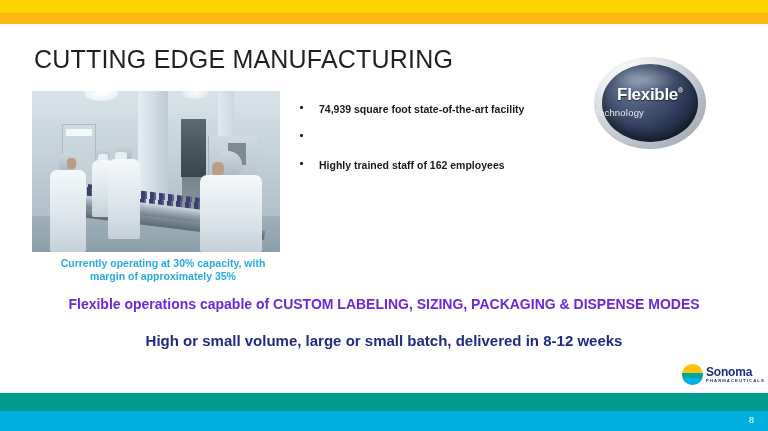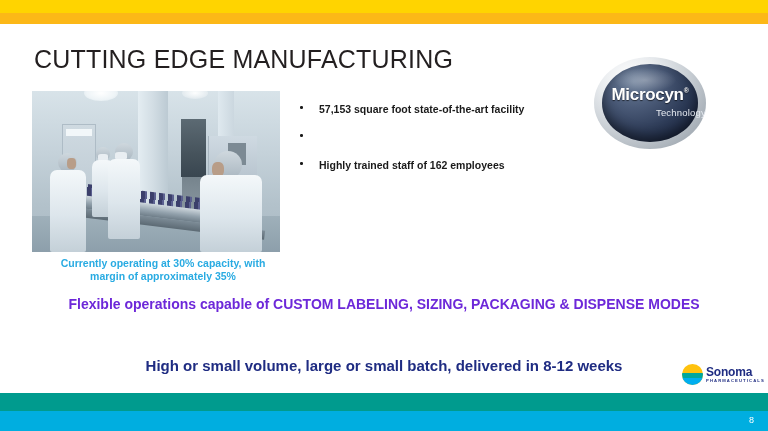--- a/index.html
+++ b/index.html
@@ -217,21 +217,21 @@
   }
   #microcyn-reg {
     font-size: 7px;
     vertical-align: super;
     font-weight: bold;
   }
   #microcyn-sub {
     position: absolute;
     left: 0; top: 50px;
     width: 112px;
-    text-align: right;
+    text-align: left;
     font-size: 9.5px;
     color: #e6eaf0;
     letter-spacing: 0.2px;
   }
 
   
   #tagline-1 {
     position: absolute;
     left: 0; top: 296px;
     width: 768px;
@@ -241,21 +241,20 @@
     color: #6d28d9;
   }
   #tagline-2 {
     position: absolute;
     left: 0; top: 332px;
     width: 768px;
     text-align: center;
     font-size: 15px;
     font-weight: bold;
     color: #1F2C82;
-    margin-top: 25px;
   }
 
   
   #sonoma-logo {
     position: absolute;
     left: 682px; top: 363px;
     width: 72px; height: 24px;
   }
   #sonoma-mark {
     position: absolute;
@@ -363,37 +362,37 @@
 </div>
 
 <div id="photo-caption">
   <div>Currently operating at 30% capacity, with</div>
   <div>margin of approximately 35%</div>
 </div>
 
 <div id="bullet-list">
   <div class="bullet-row">
     <span class="bullet-dot"></span>
-    <span>57,153 square foot state-of-the-art facility</span>
+    <span>74,939 square foot state-of-the-art facility</span>
   </div>
   <div class="bullet-row">
     <span class="bullet-dot"></span>
   </div>
   <div class="bullet-row">
     <span class="bullet-dot"></span>
     <span>Highly trained staff of 162 employees</span>
   </div>
 </div>
 
 <div id="microcyn-logo">
   <div class="mc-outer"></div>
   <div class="mc-inner"></div>
   <div class="mc-gloss"></div>
   <div id="microcyn-wordmark">
-    <span>Microcyn</span><span id="microcyn-reg">®</span>
+    <span>Flexible</span><span id="microcyn-reg">®</span>
   </div>
   <div id="microcyn-sub">Technology</div>
 </div>
 
 <div id="tagline-1">Flexible operations capable of CUSTOM LABELING, SIZING, PACKAGING &amp; DISPENSE MODES</div>
 <div id="tagline-2">High or small volume, large or small batch, delivered in 8-12 weeks</div>
 
 <div id="sonoma-logo">
   <div id="sonoma-mark">
     <div class="sm-band-teal"></div>

